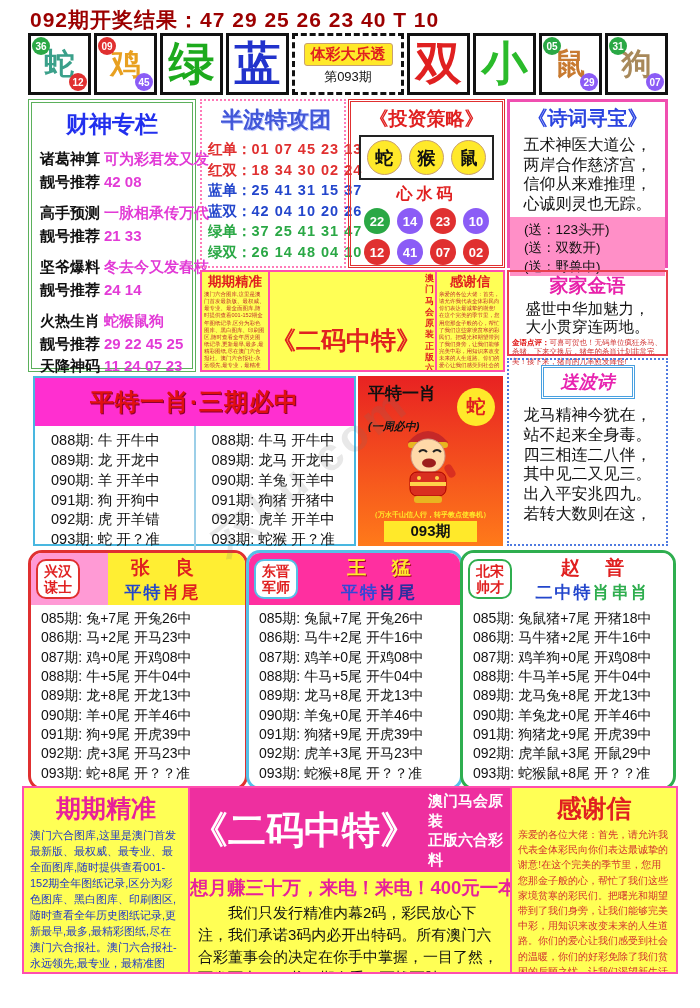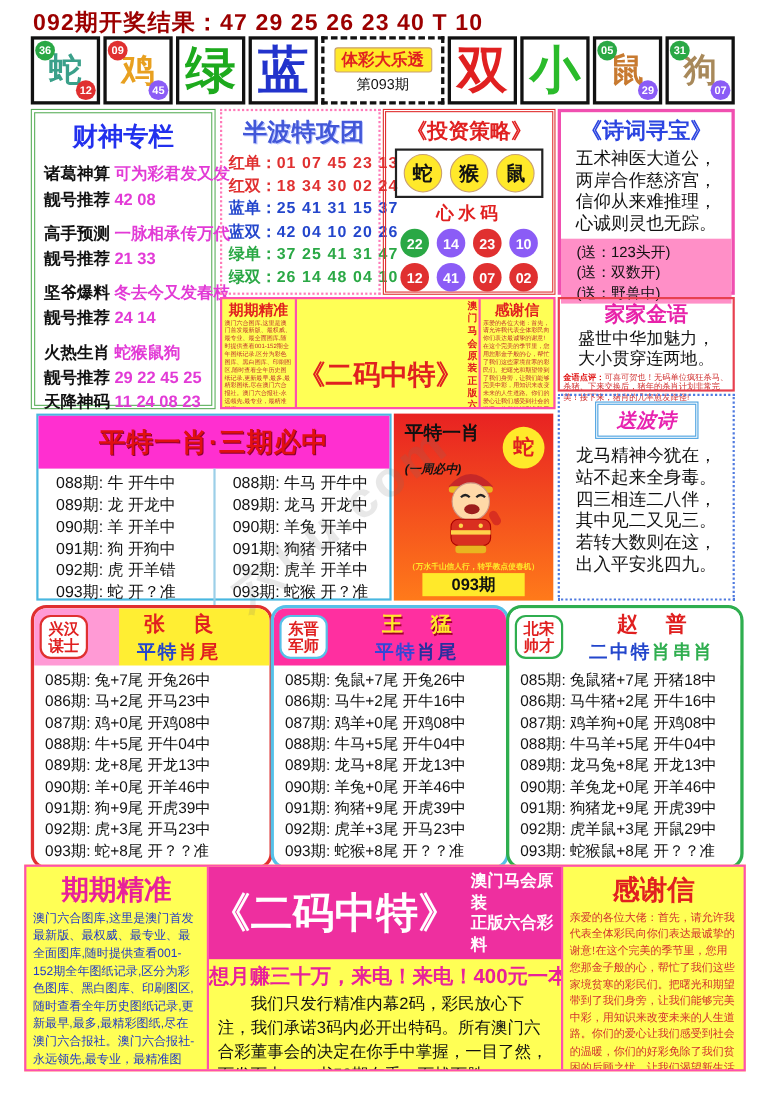--- a/index.html
+++ b/index.html
@@ -196,21 +196,21 @@
   <div id="caishen" class="abs">
     <div class="cs-title">财神专栏</div>
     <div class="cs-row"><span class="cs-label">诸葛神算</span><span class="cs-val">可为彩君发又发</span></div>
     <div class="cs-row"><span class="cs-label">靓号推荐</span><span class="cs-val">42 08</span></div>
     <div class="cs-row cs-gap"><span class="cs-label">高手预测</span><span class="cs-val">一脉相承传万代</span></div>
     <div class="cs-row"><span class="cs-label">靓号推荐</span><span class="cs-val">21 33</span></div>
     <div class="cs-row cs-gap"><span class="cs-label">坚爷爆料</span><span class="cs-val">冬去今又发春枝</span></div>
     <div class="cs-row"><span class="cs-label">靓号推荐</span><span class="cs-val">24 14</span></div>
     <div class="cs-row cs-gap"><span class="cs-label">火热生肖</span><span class="cs-val">蛇猴鼠狗</span></div>
     <div class="cs-row"><span class="cs-label">靓号推荐</span><span class="cs-val">29 22 45 25</span></div>
-    <div class="cs-row"><span class="cs-label">天降神码</span><span class="cs-val">11 24 08 23</span></div>
+    <div class="cs-row"><span class="cs-label">天降神码</span><span class="cs-val">11 24 07 23</span></div>
   </div>
 
   <div id="banbo" class="abs">
     <div class="bb-title">半波特攻团</div>
     <div class="bb-row bb-red"><b>红单</b>：<span class="bb-nums">01 07 45 23 13</span></div>
     <div class="bb-row bb-red"><b>红双</b>：<span class="bb-nums">18 34 30 02 24</span></div>
     <div class="bb-row bb-blue"><b>蓝单</b>：<span class="bb-nums">25 41 31 15 37</span></div>
     <div class="bb-row bb-blue"><b>蓝双</b>：<span class="bb-nums">42 04 10 20 26</span></div>
     <div class="bb-row bb-green"><b>绿单</b>：<span class="bb-nums">37 25 41 31 47</span></div>
     <div class="bb-row bb-green"><b>绿双</b>：<span class="bb-nums">26 14 48 04 10</span></div>
@@ -325,22 +325,22 @@
     <div class="pb-issue">093期</div>
   </div>
 
   <div id="songshi" class="abs">
     <div class="ss-title">送波诗</div>
     <div class="ss-poem">
       <div>龙马精神今犹在，</div>
       <div>站不起来全身毒。</div>
       <div>四三相连二八伴，</div>
       <div>其中见二又见三。</div>
+      <div>出入平安兆四九。</div>
       <div>若转大数则在这，</div>
-      <div>出入平安兆四九。</div>
     </div>
   </div>
 
   <div id="tcol1" class="tcol">
     <div class="t-head">
       <div class="t-badge">
         <div>兴汉</div>
         <div>谋士</div>
       </div>
       <div class="t-right">

